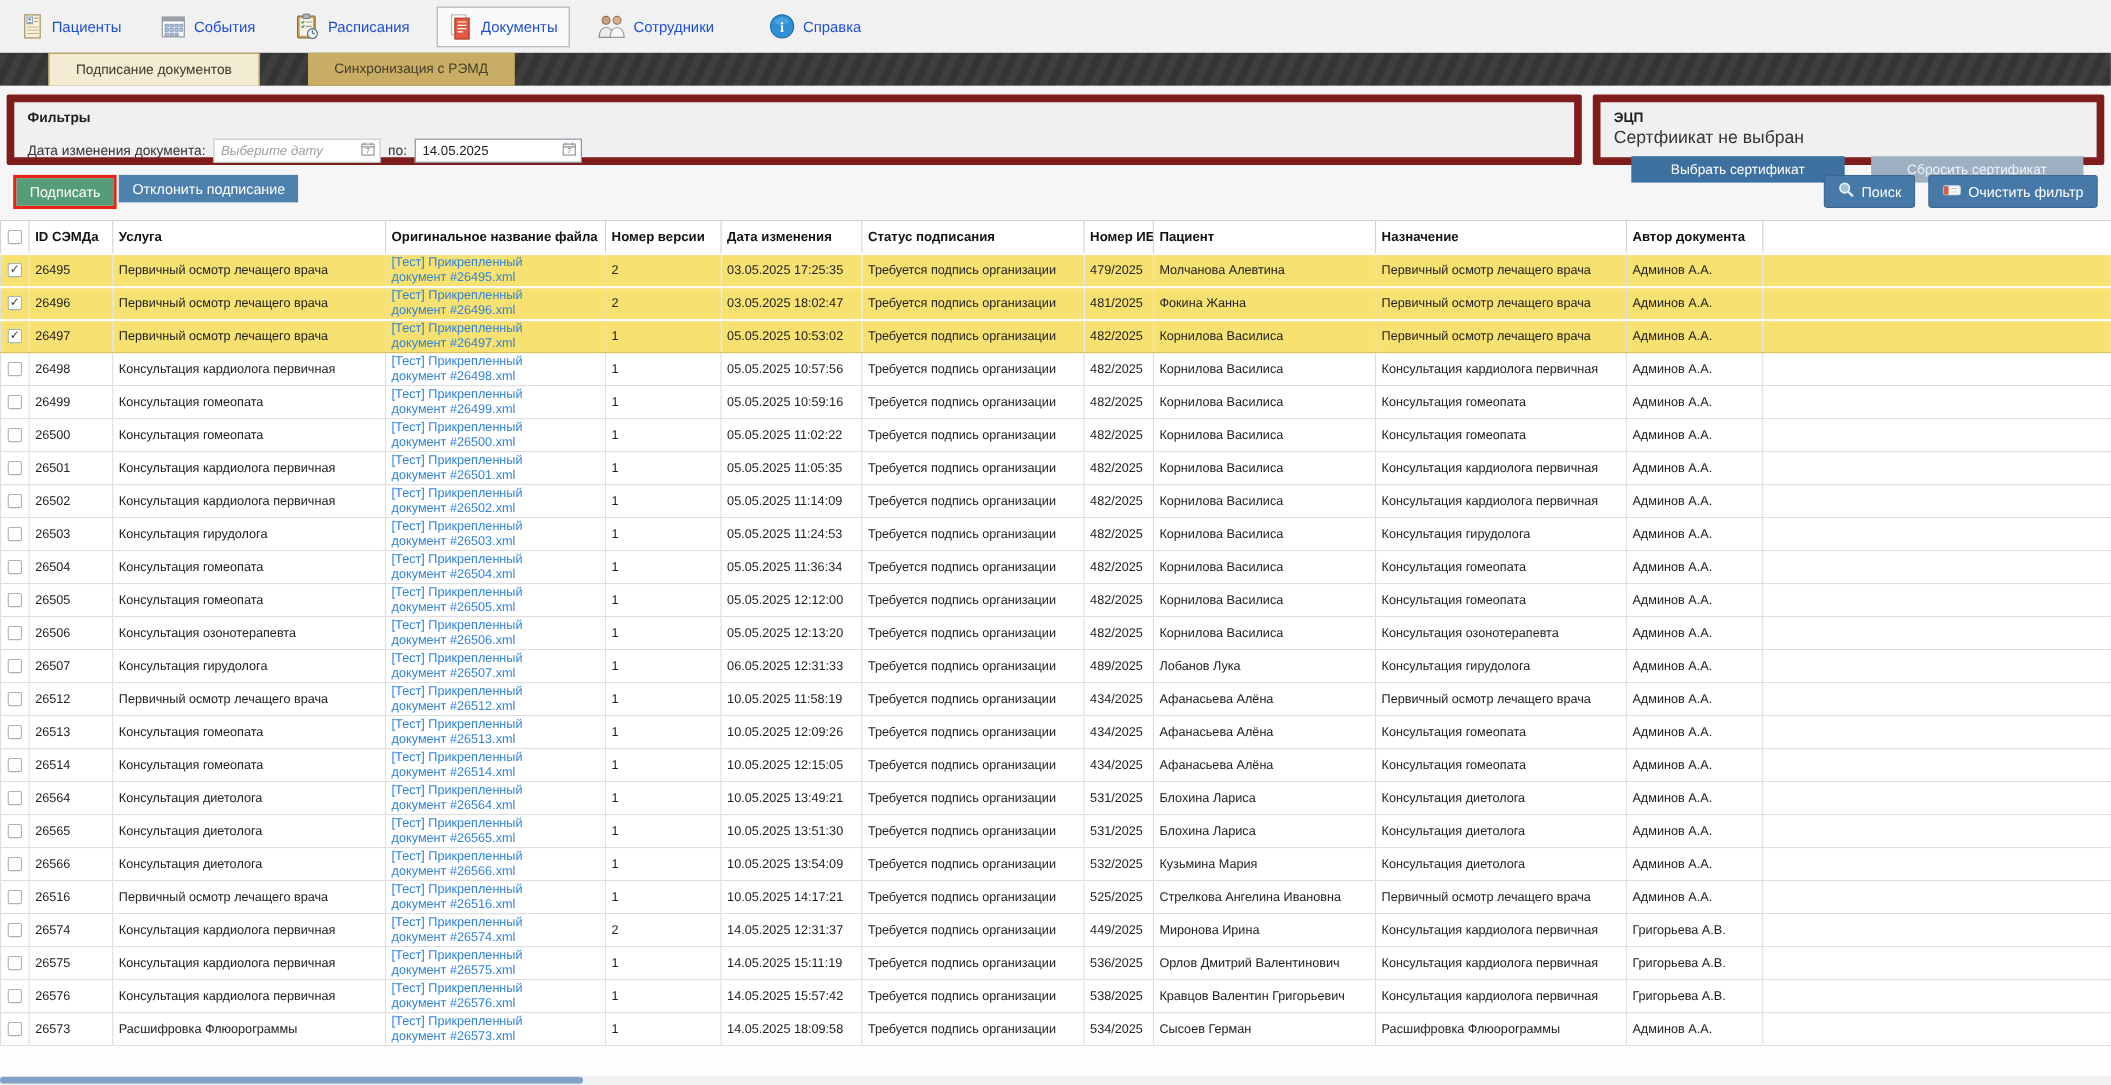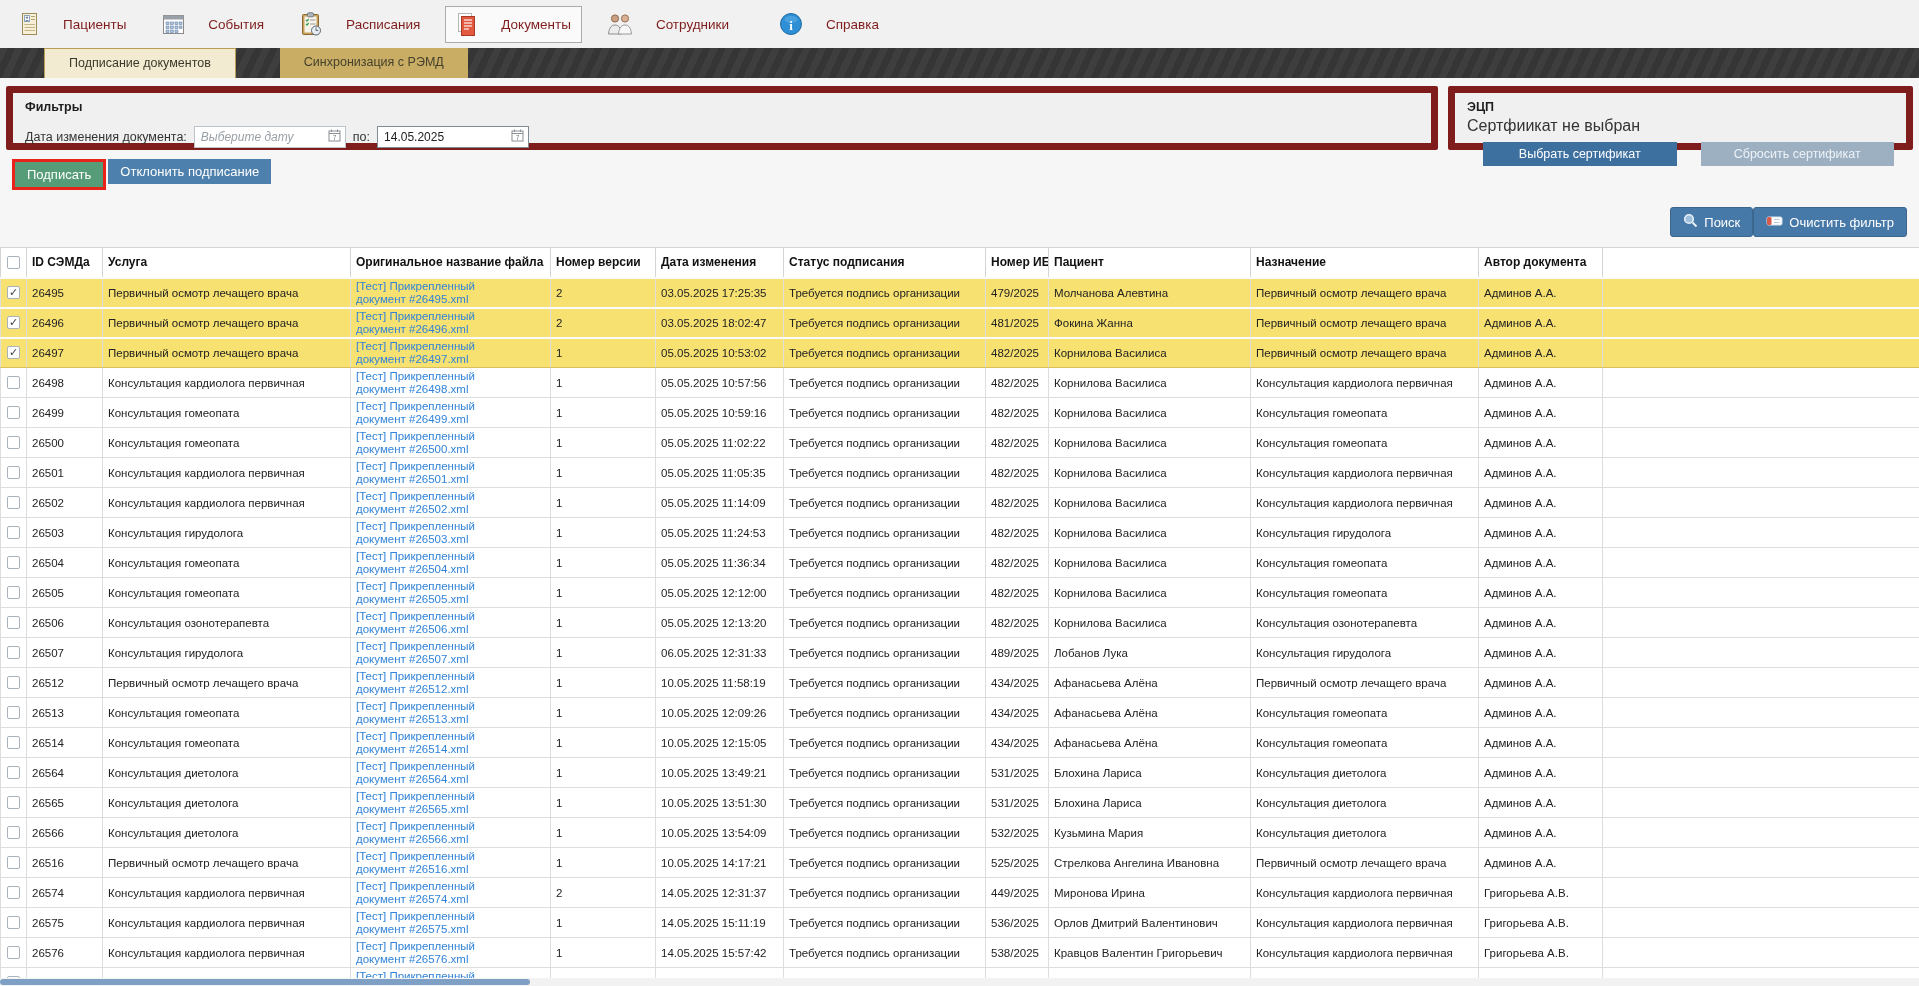--- a/index.html
+++ b/index.html
@@ -2,22 +2,22 @@
 <html><head>
 <meta charset="utf-8">
 <style>
   * { box-sizing: border-box; }
   html,body { margin:0; padding:0; width:1919px; height:986px; overflow:hidden;
               font-family:"Liberation Sans", sans-serif; background:#f6f6f6; }
 
   
   .toolbar { height:48px; background:#f1f1f1; display:flex; align-items:center;
              padding-left:8px; gap:14px; }
-  .tb-item { display:flex; align-items:center; gap:23px; padding:5px 10px; font-size:13.5px;
-             color:#7f1d1d; border:1px solid transparent; cursor:default; }
+  .tb-item { display:flex; align-items:center; gap:7px; padding:5px 10px; font-size:13.5px;
+             color:#1d4ed8; border:1px solid transparent; cursor:default; }
   .tb-item.active { background:#fafafa; border:1px solid #ababab; }
   .tb-item svg { display:block; }
 
   
   .tabbar { height:30px; background:repeating-linear-gradient(115deg,#3e3e3e 0 7px,#353535 7px 14px);
             display:flex; align-items:stretch; padding-left:4px; gap:4px; }
   .tab { padding:7px 24px 0; font-size:12.5px; white-space:nowrap;margin-left:40px; }
   .tab.active { background:#f2ead1; color:#3a3a2c; border:1px solid #b99f54; border-bottom:none; }
   .tab.inactive { background:#c9ad64; color:#45412d; }
 
@@ -43,21 +43,21 @@
   .ecp-btn.primary { background:#3d6f9f; color:#fff; }
   .ecp-btn.disabled { background:#9db0c2; color:#edf2f7; }
 
   
   .actions { display:flex; align-items:flex-start; margin:9px 0 10px; padding:0 6px; }
   .sign-wrap { border:3px solid #e8241a; }
   .btn { font-size:13px; color:#fff; padding:5px 12px; cursor:pointer; white-space:nowrap;
          display:flex; align-items:center; gap:6px; }
   .sign-btn { background:#579c78; }
   .decline-btn { background:#4d80ac; margin-left:2px; }
-  .right-actions { margin-left:auto; display:flex; gap:0;margin-top:48px; }
+  .right-actions { margin-left:auto; display:flex; gap:12px; }
   .search-btn,.clear-btn { background:#4679a8; border:1px solid #3b668e; border-radius:3px; }
 
   
   table { border-collapse:collapse; table-layout:fixed; width:1919px; background:#fff;
           font-size:11.5px; }
   th { border:1px solid #d4d4d4; text-align:left; padding:0 5px; height:30px; font-size:12px;
        color:#111; background:#fff; font-weight:bold; white-space:nowrap; overflow:hidden; }
   td { border:1px solid #dedede; padding:0 5px; height:30px; color:#222; white-space:nowrap;
        overflow:hidden; }
   td.filecell { white-space:normal; }

